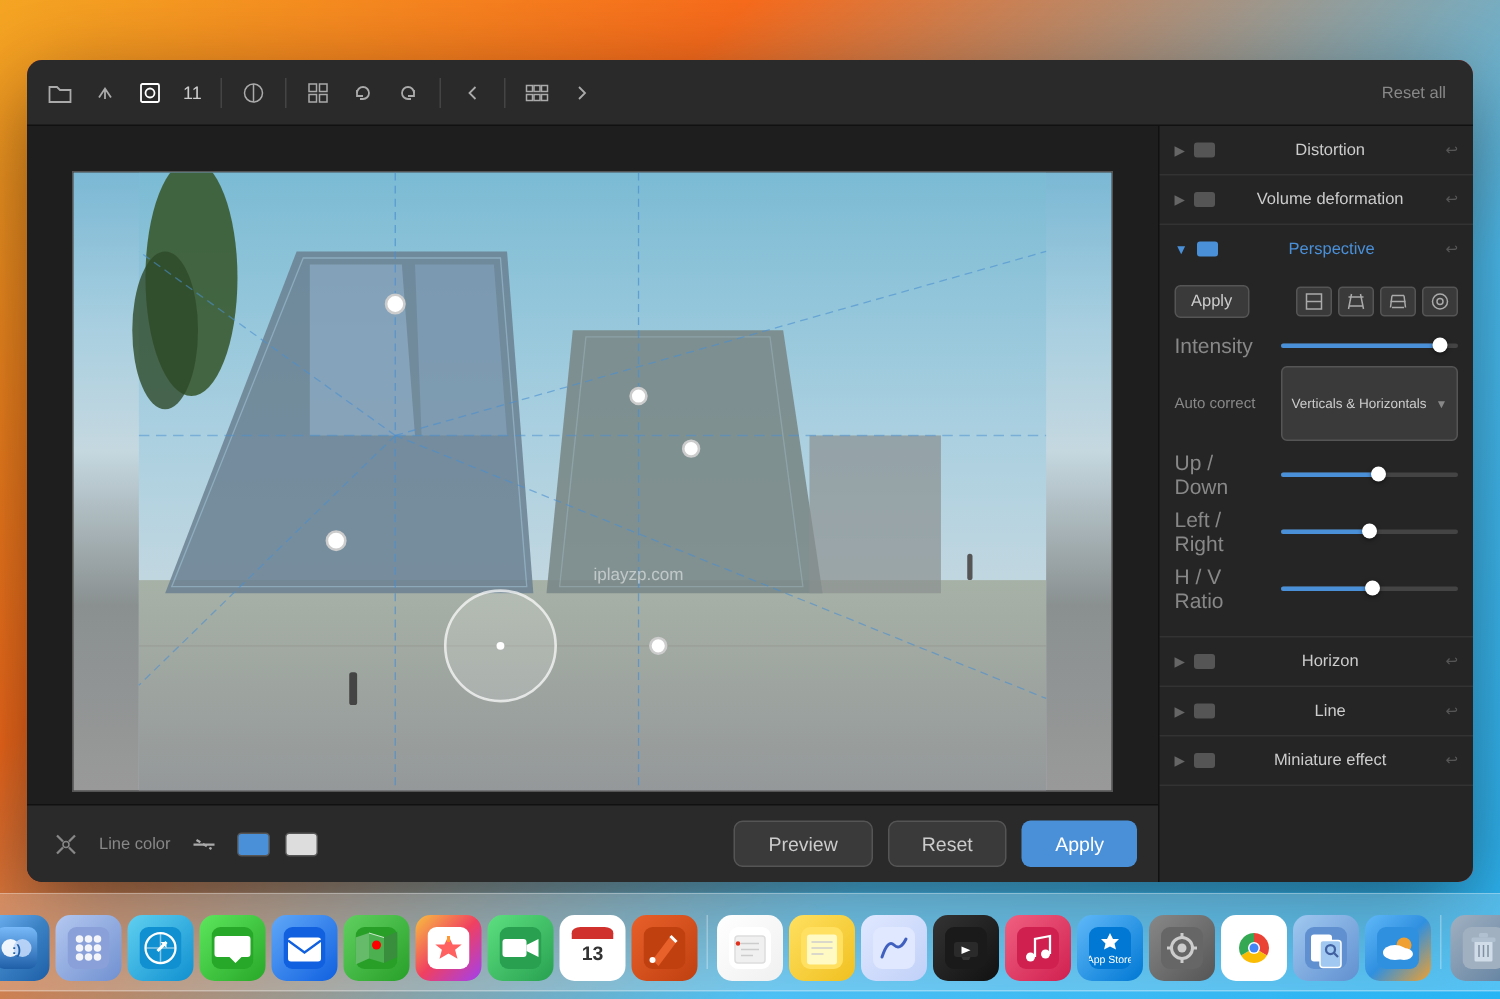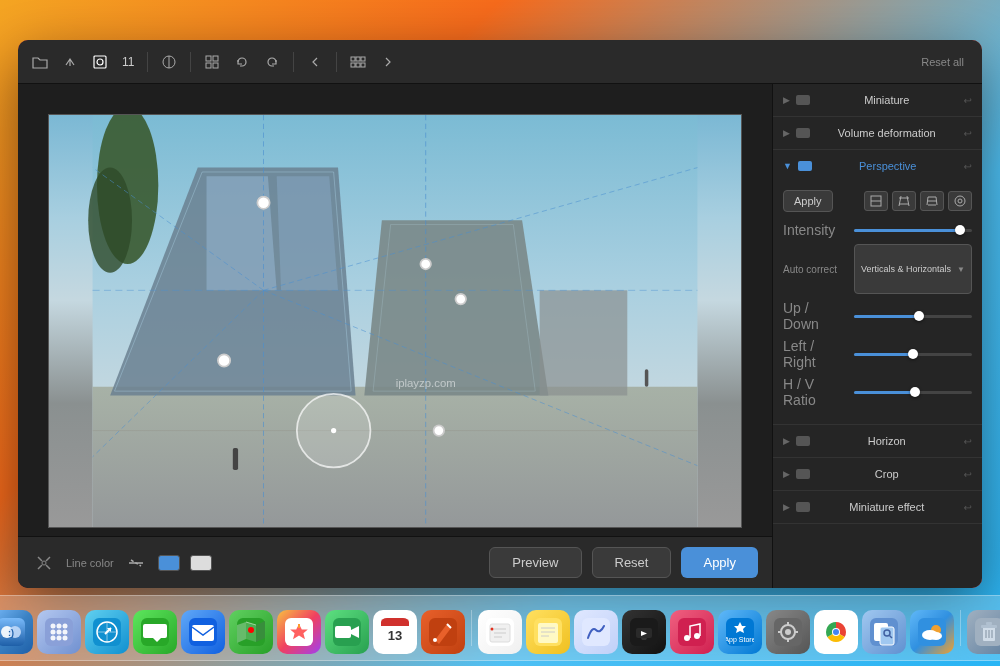--- a/index.html
+++ b/index.html
@@ -548,21 +548,21 @@
         </div>
       </div>
     </div>
 
     <div class="right-panel">
 
       <div class="panel-section">
         <div class="panel-section-header">
           <span class="chevron">▶</span>
           <div class="section-icon"></div>
-          <span class="section-title">Miniature</span>
+          <span class="section-title">Distortion</span>
           <span class="section-reset">↩</span>
         </div>
       </div>
 
       <div class="panel-section">
         <div class="panel-section-header">
           <span class="chevron">▶</span>
           <div class="section-icon"></div>
           <span class="section-title">Volume deformation</span>
           <span class="section-reset">↩</span>
@@ -655,21 +655,21 @@
           <div class="section-icon"></div>
           <span class="section-title">Horizon</span>
           <span class="section-reset">↩</span>
         </div>
       </div>
 
       <div class="panel-section">
         <div class="panel-section-header">
           <span class="chevron">▶</span>
           <div class="section-icon"></div>
-          <span class="section-title">Crop</span>
+          <span class="section-title">Line</span>
           <span class="section-reset">↩</span>
         </div>
       </div>
 
       <div class="panel-section">
         <div class="panel-section-header">
           <span class="chevron">▶</span>
           <div class="section-icon"></div>
           <span class="section-title">Miniature effect</span>
           <span class="section-reset">↩</span>

